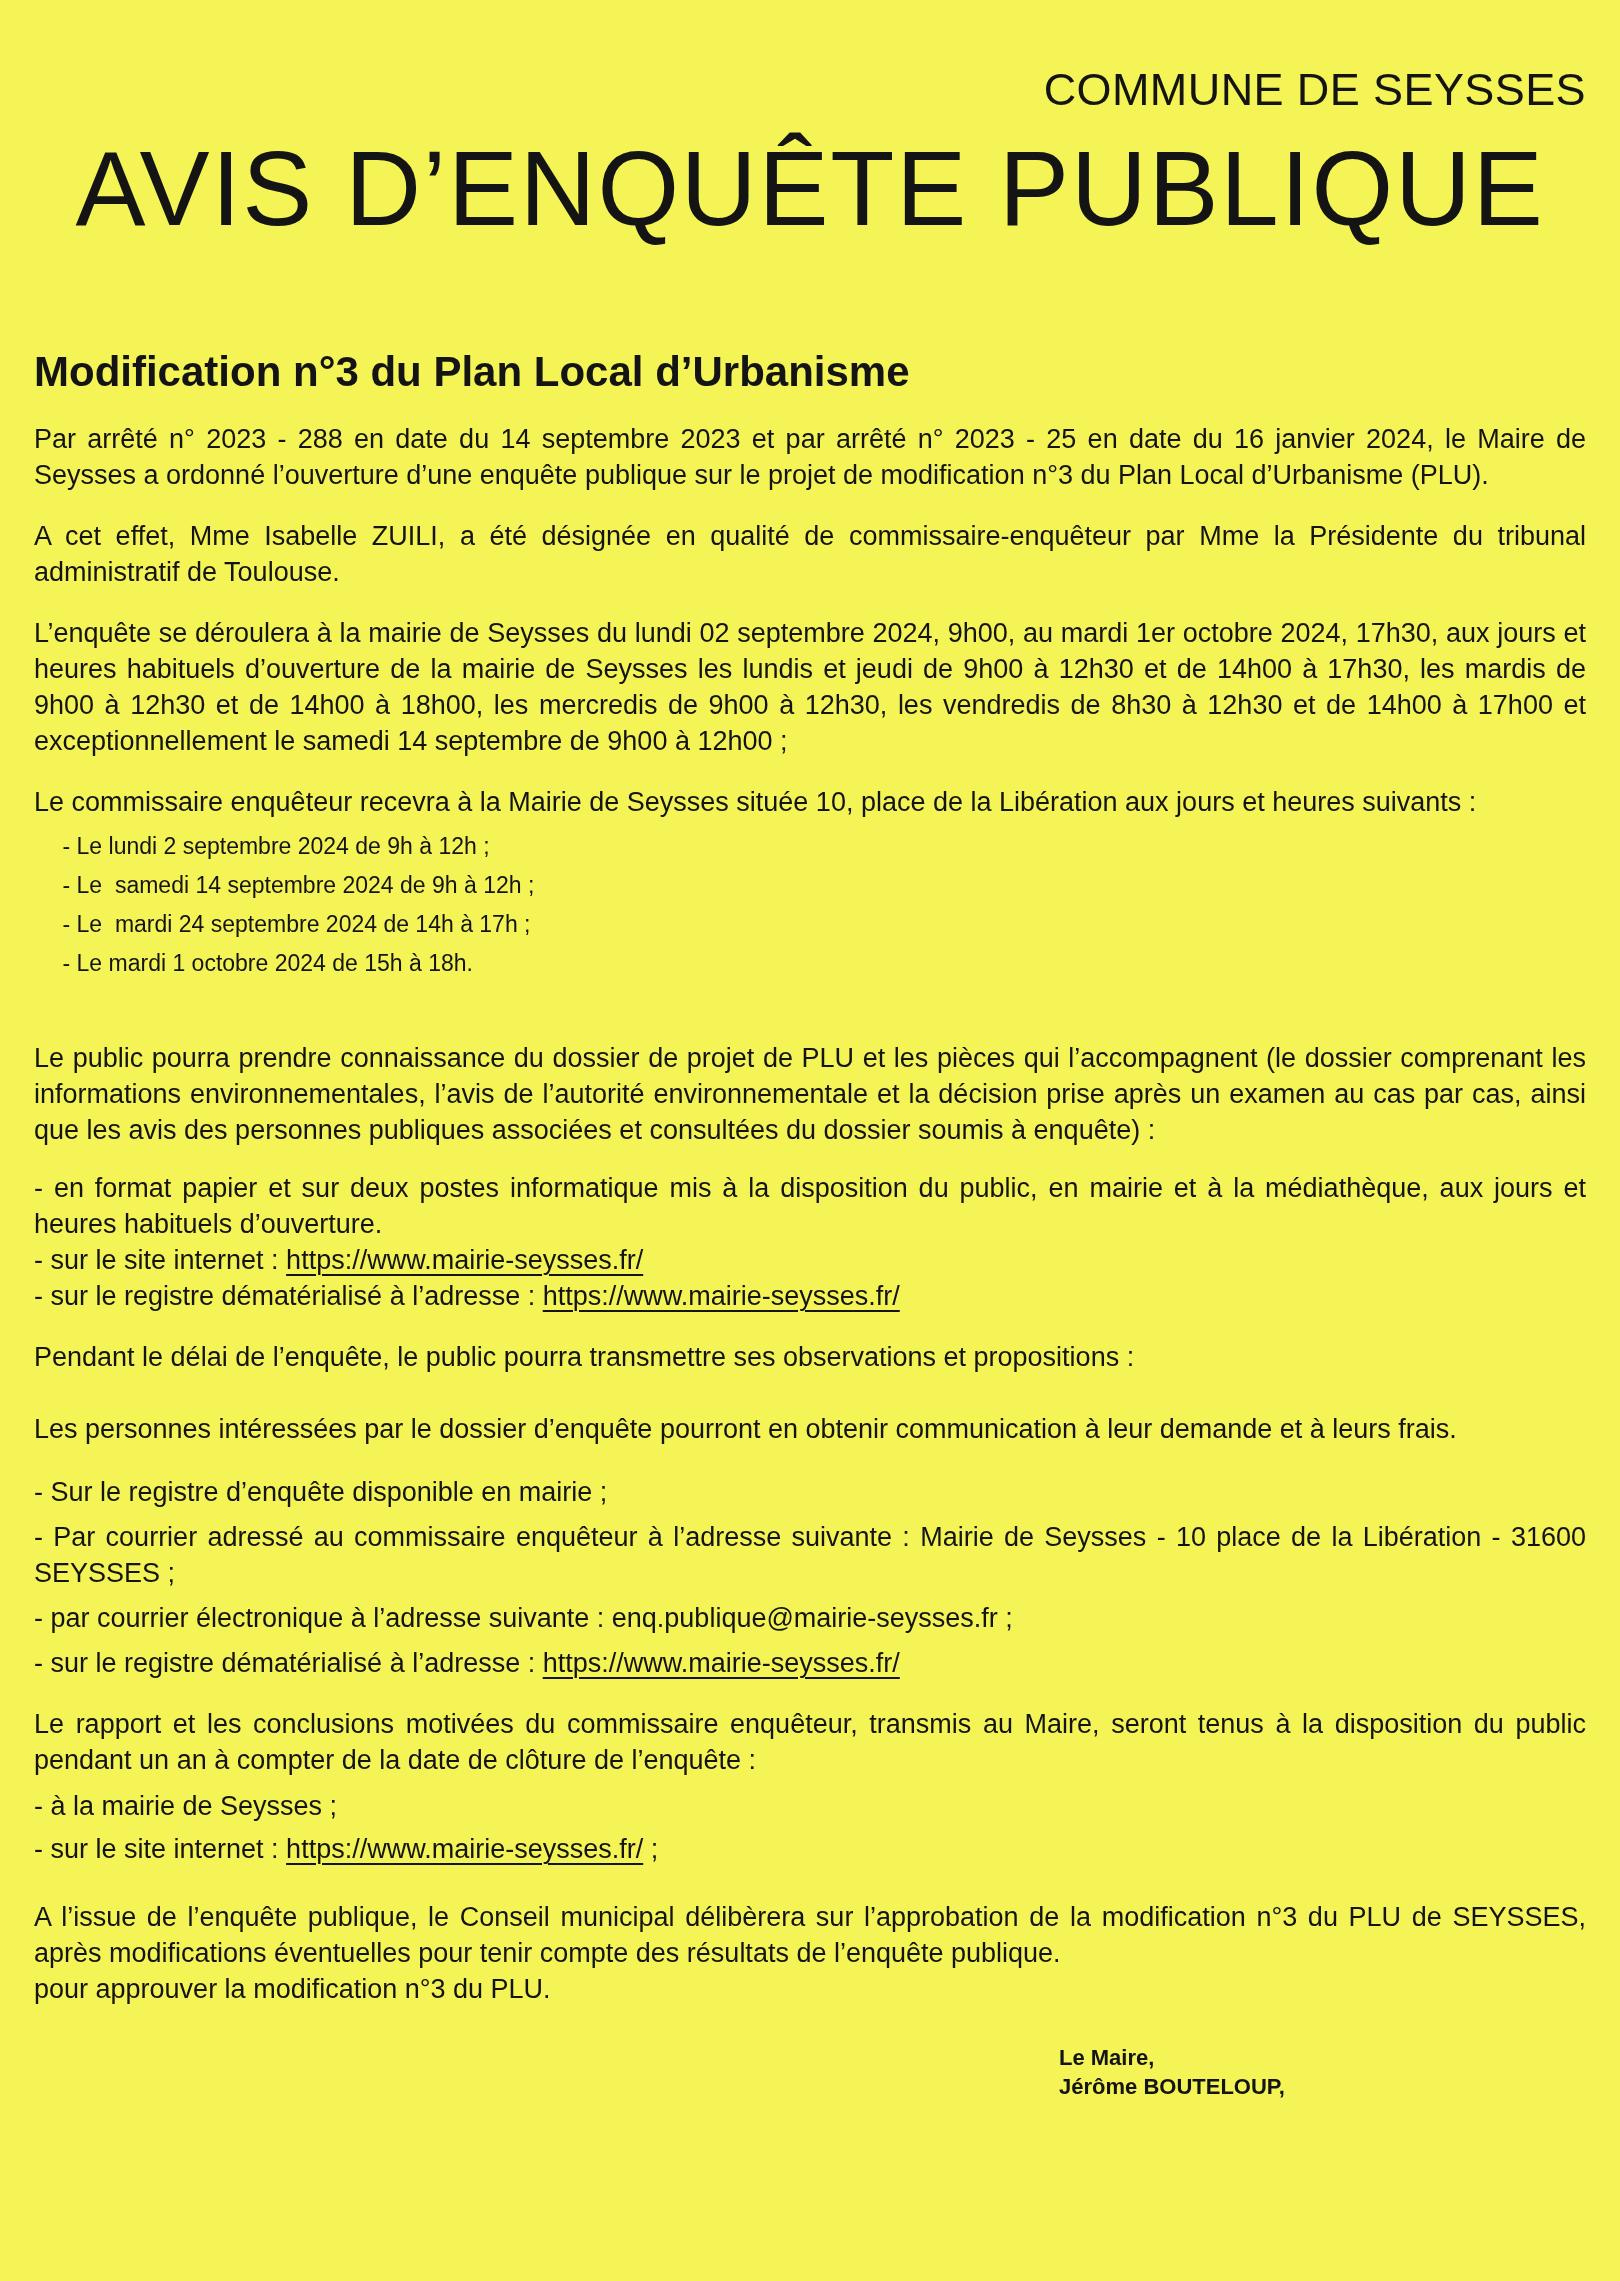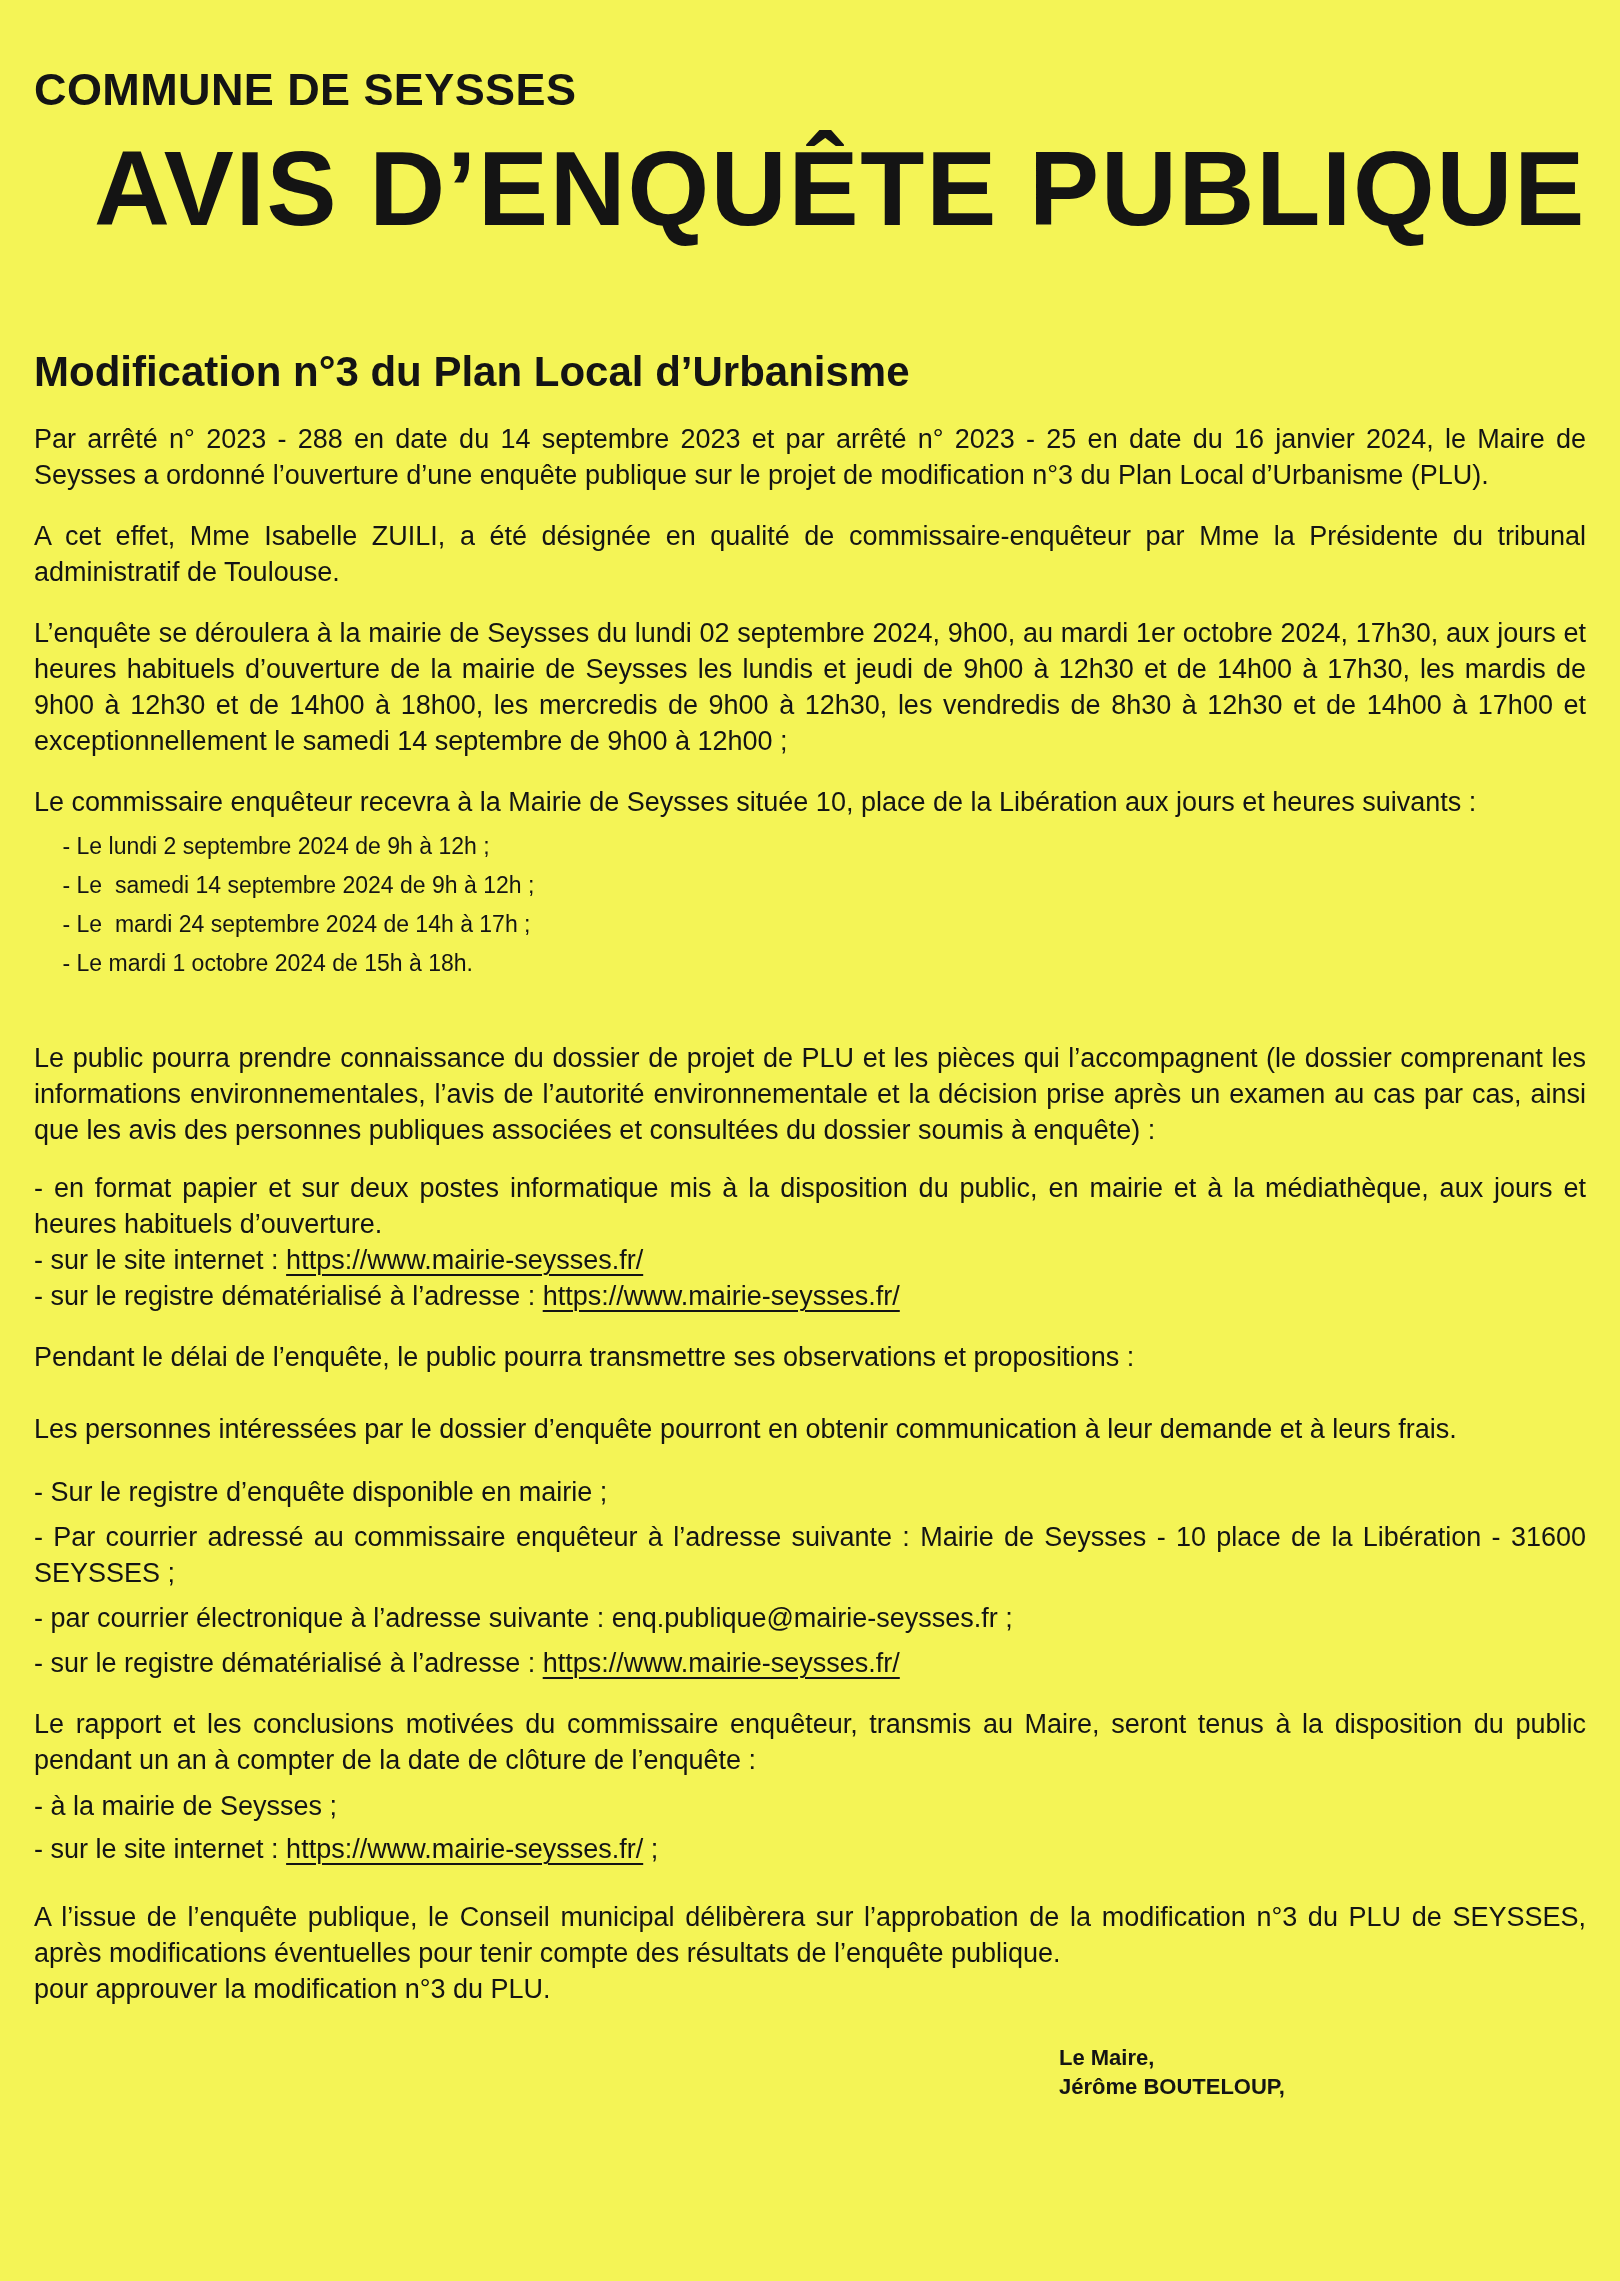--- a/index.html
+++ b/index.html
@@ -9,27 +9,27 @@
     width:1620px; height:2281px;
     margin:0 auto;
     background:#f4f456;
     color:#141414;
     font-family:"Liberation Sans", sans-serif;
     box-sizing:border-box;
     padding:64px 34px 0 34px;
     overflow:hidden;
   }
   .commune {
-    margin:0; text-align:left;
-    font-size:45px; font-weight:700; line-height:1.15;
+    margin:0; text-align:right;
+    font-size:45px; font-weight:400; line-height:1.15;
     letter-spacing:0.4px;
   }
   .main-title {
-    margin:12.5px 0 0 0; text-align:right;
-    font-size:105px; font-weight:700; line-height:1.16;
+    margin:12.5px 0 0 0; text-align:center;
+    font-size:105px; font-weight:400; line-height:1.16;
     letter-spacing:1.8px; white-space:nowrap;
   }
   .subtitle {
     margin:98px 0 0 0; text-align:left;
     font-size:42px; font-weight:700; line-height:1.15;
   }
   p.body {
     margin:25px 0 0 0;
     font-size:27px; line-height:36px;
     text-align:justify;

